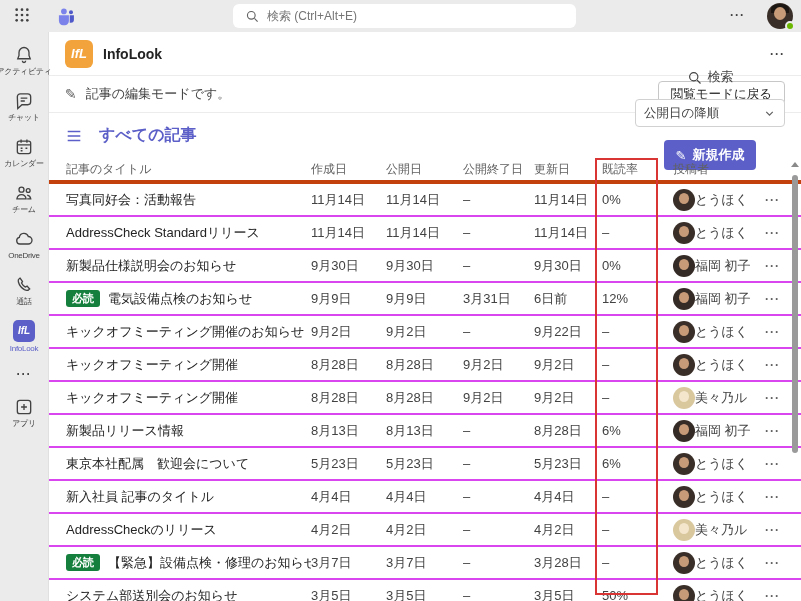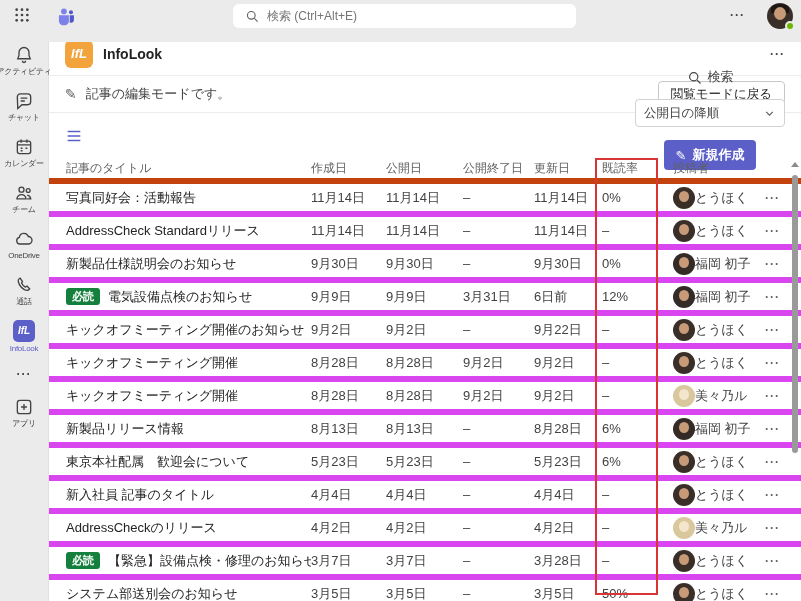--- a/index.html
+++ b/index.html
@@ -5,21 +5,21 @@
   * { box-sizing: border-box; margin: 0; padding: 0; }
   html,body { width:801px; height:601px; overflow:hidden; }
   body {
     position:relative; background:#fff;
     font-family:"Liberation Sans","DejaVu Sans",sans-serif;
     color:#242424;
   }
   svg { display:block; }
 
   
-  .topbar { position:absolute; left:0; top:0; width:801px; height:42px; background:#ebebeb; z-index:6; }
+  .topbar { position:absolute; left:0; top:0; width:801px; height:32px; background:#ebebeb; z-index:6; }
   .waffle { position:absolute; left:14px; top:7px; color:#424242; cursor:pointer; }
   .teams-logo { position:absolute; left:56px; top:6px; cursor:pointer; }
   .search-wrap { position:absolute; left:233px; top:4px; width:343px; height:24px; }
   .search-wrap input {
     width:100%; height:100%; border:none; border-radius:6px; background:#fff;
     padding-left:34px; font-size:12px; color:#616161; outline:none;
     font-family:inherit;
   }
   .search-wrap .mag { position:absolute; left:12px; top:5px; color:#616161; }
   .top-more { position:absolute; right:56px; top:8px; color:#424242; font-weight:700; font-size:12px; letter-spacing:1px; cursor:pointer; }
@@ -58,22 +58,22 @@
   .toolbar-right { margin-left:auto; display:flex; align-items:center; gap:13px;flex-direction:column; }
   .search-inline { display:flex; align-items:center; gap:6px; font-size:13px; color:#424242; cursor:pointer; }
   .sort-select { width:150px; height:28px; border:1px solid #d1d1d1; border-radius:4px; background:#fff; display:flex; align-items:center; justify-content:space-between; padding:0 8px; font-size:12.5px; color:#424242; cursor:pointer; }
   .create-btn { height:30px; background:#5b5fc7; color:#fff; border:none; border-radius:4px; font-size:13px; font-weight:700; display:flex; align-items:center; gap:6px; padding:0 12px; cursor:pointer; font-family:inherit; }
   .create-btn .cpencil { font-family:"DejaVu Sans",sans-serif; font-weight:400; font-size:13px; }
   .gear { font-size:17px; color:#4a4a4a; font-family:"DejaVu Sans",sans-serif; cursor:pointer; }
 
   
   .table-area { position:absolute; left:0; top:126px; width:752px; bottom:0; overflow:hidden; }
   .thead, .trow { display:grid; grid-template-columns:245px 75px 77px 71px 68px 71px 90px 1fr; align-items:center; padding-left:17px; }
-  .thead { height:26px; font-size:12px; color:#616161; border-bottom:6px solid #c2410c; }
-  .trow { height:33px; font-size:13px; color:#424242; border-bottom:6px solid #d946ef; background:#fff; cursor:pointer; }
+  .thead { height:26px; font-size:12px; color:#616161; border-bottom:4px solid #c2410c; }
+  .trow { height:33px; font-size:13px; color:#424242; border-bottom:2px solid #d946ef; background:#fff; cursor:pointer; }
   .title-cell { display:flex; align-items:center; gap:8px; padding-right:10px; white-space:nowrap; overflow:hidden; color:#242424; }
   .badge { background:#15803d; color:#fff; font-size:11px; font-weight:700; padding:2px 6px; border-radius:3px; flex:none; line-height:1.2; }
   .author-cell { display:flex; align-items:center; gap:0; white-space:nowrap; }
   .avatar { position:relative; width:22px; height:22px; border-radius:50%; overflow:hidden; flex:none; }
   .avatar .face { position:absolute; left:6px; top:4px; width:10px; height:11px; border-radius:50%; }
   .more-cell { color:#616161; font-weight:700; font-size:12px; letter-spacing:1px; padding-left:2px; }
 
   
   .red-box { position:absolute; left:595px; top:158px; width:63px; height:437px; border:2px solid #d93535; pointer-events:none; z-index:4; }
 
@@ -211,20 +211,21 @@
     <span>記事の編集モードです。</span>
     <button class="back-btn">閲覧モードに戻る</button>
   </div>
 
   <div class="toolbar">
     <span class="hamburger">
       <svg width="18" height="18" viewBox="0 0 20 20" fill="none" stroke="currentColor" stroke-width="1.8">
           <path d="M3 5h14M3 10h14M3 15h14"></path>
         </svg>
     </span>
+    <span class="page-title">すべての記事</span>
     <div class="toolbar-right">
       <span class="search-inline">
         <svg width="15" height="15" viewBox="0 0 20 20" fill="none" stroke="#424242" stroke-width="1.6">
             <circle cx="9" cy="9" r="5.5"></circle>
             <path d="M13.5 13.5L18 18"></path>
           </svg>
         <span>検索</span>
       </span>
       <div class="sort-select">
         <span>公開日の降順</span>

